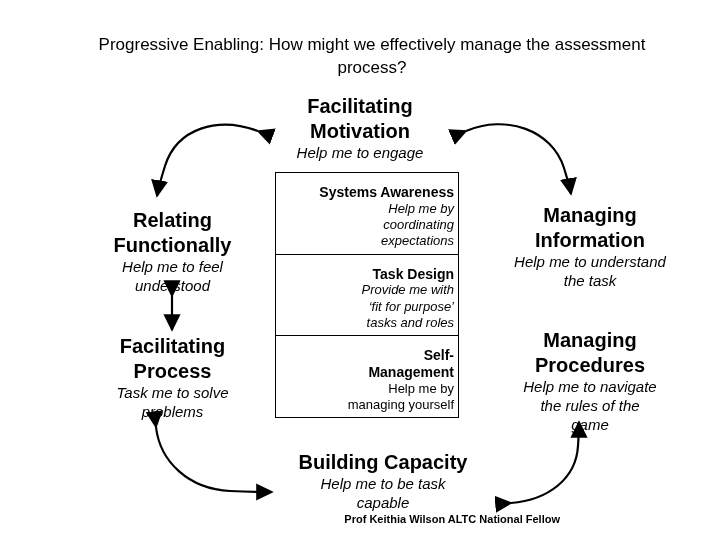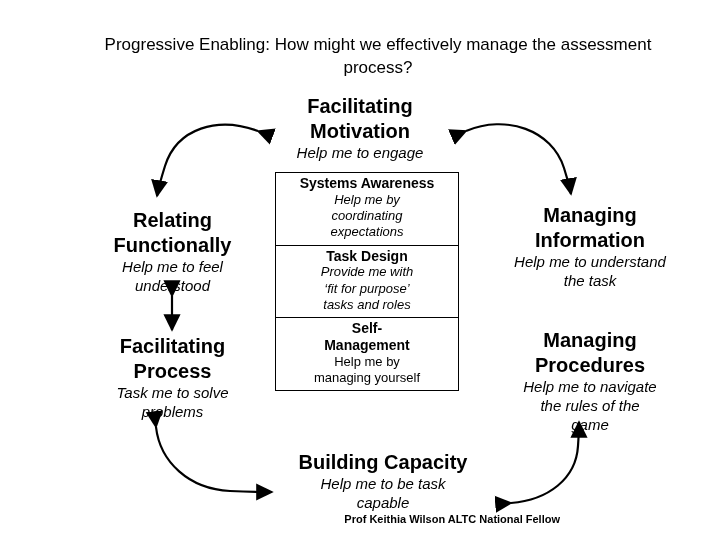--- a/index.html
+++ b/index.html
@@ -23,21 +23,21 @@
   svg.arrows {
     position: absolute;
     left: 0; top: 0;
     width: 720px;
     height: 540px;
     pointer-events: none;
   }
 
   
   #title {
-    left: 78px;
+    left: 72px;
     top: 34px;
     width: 600px;
     text-align: center;
     font-size: 17px;
     line-height: 1.35;
   }
 
   
   .node { text-align: center; }
   .node .hd {
@@ -93,21 +93,22 @@
   #center-table {
     left: 275px;
     top: 172px;
     width: 184px;
     border: 1px solid #000000;
     box-sizing: border-box;
   }
   #center-table .cell {
     border-bottom: 1px solid #000000;
     padding: 2px 4px 4px 4px;
-    text-align: center;
+    text-align: right;
+    margin-top: 9px;
   }
   #center-table .cell:last-child { border-bottom: none; }
   #center-table .cell .hd {
     font-weight: bold;
     font-size: 14px;
     line-height: 1.2;
   }
   #center-table .cell .sub {
     font-style: italic;
     font-size: 13px;

